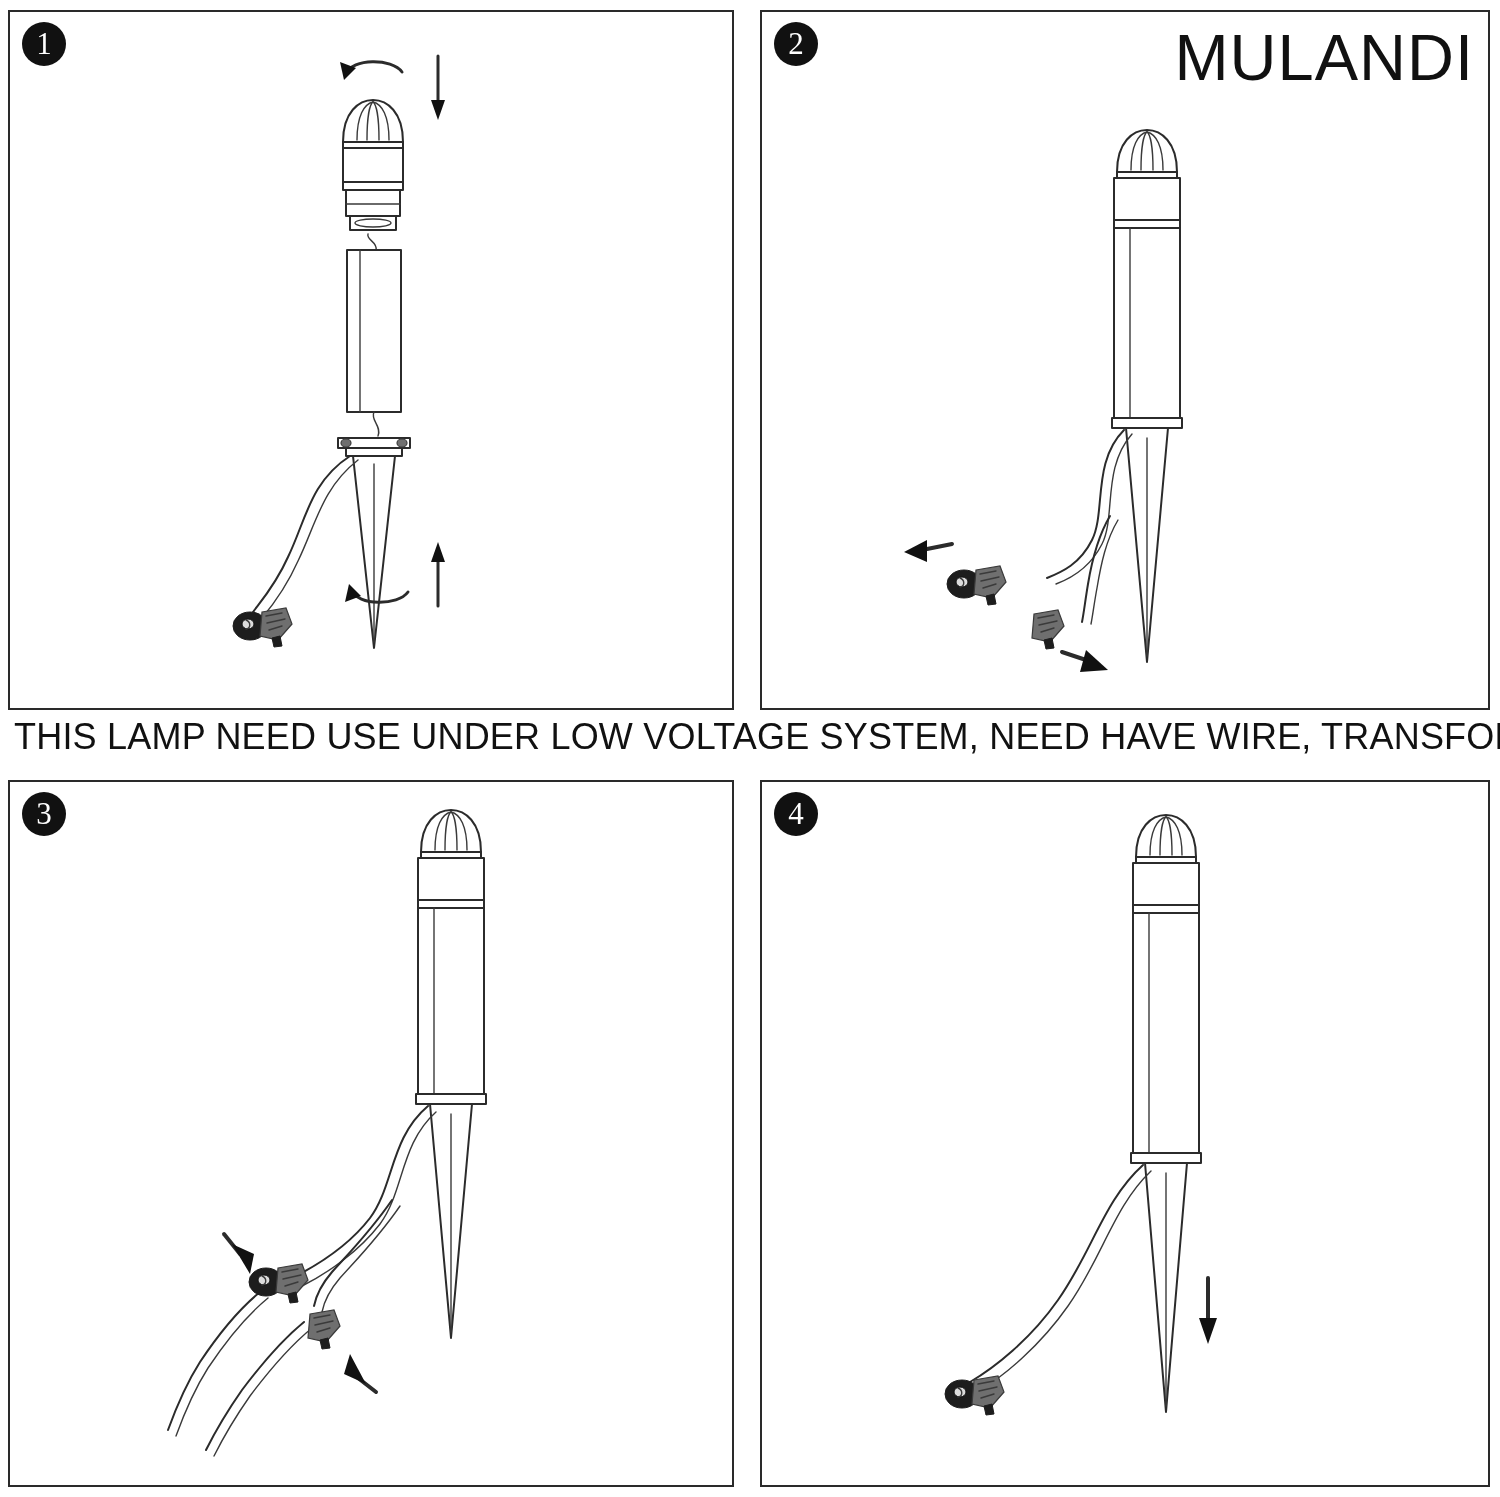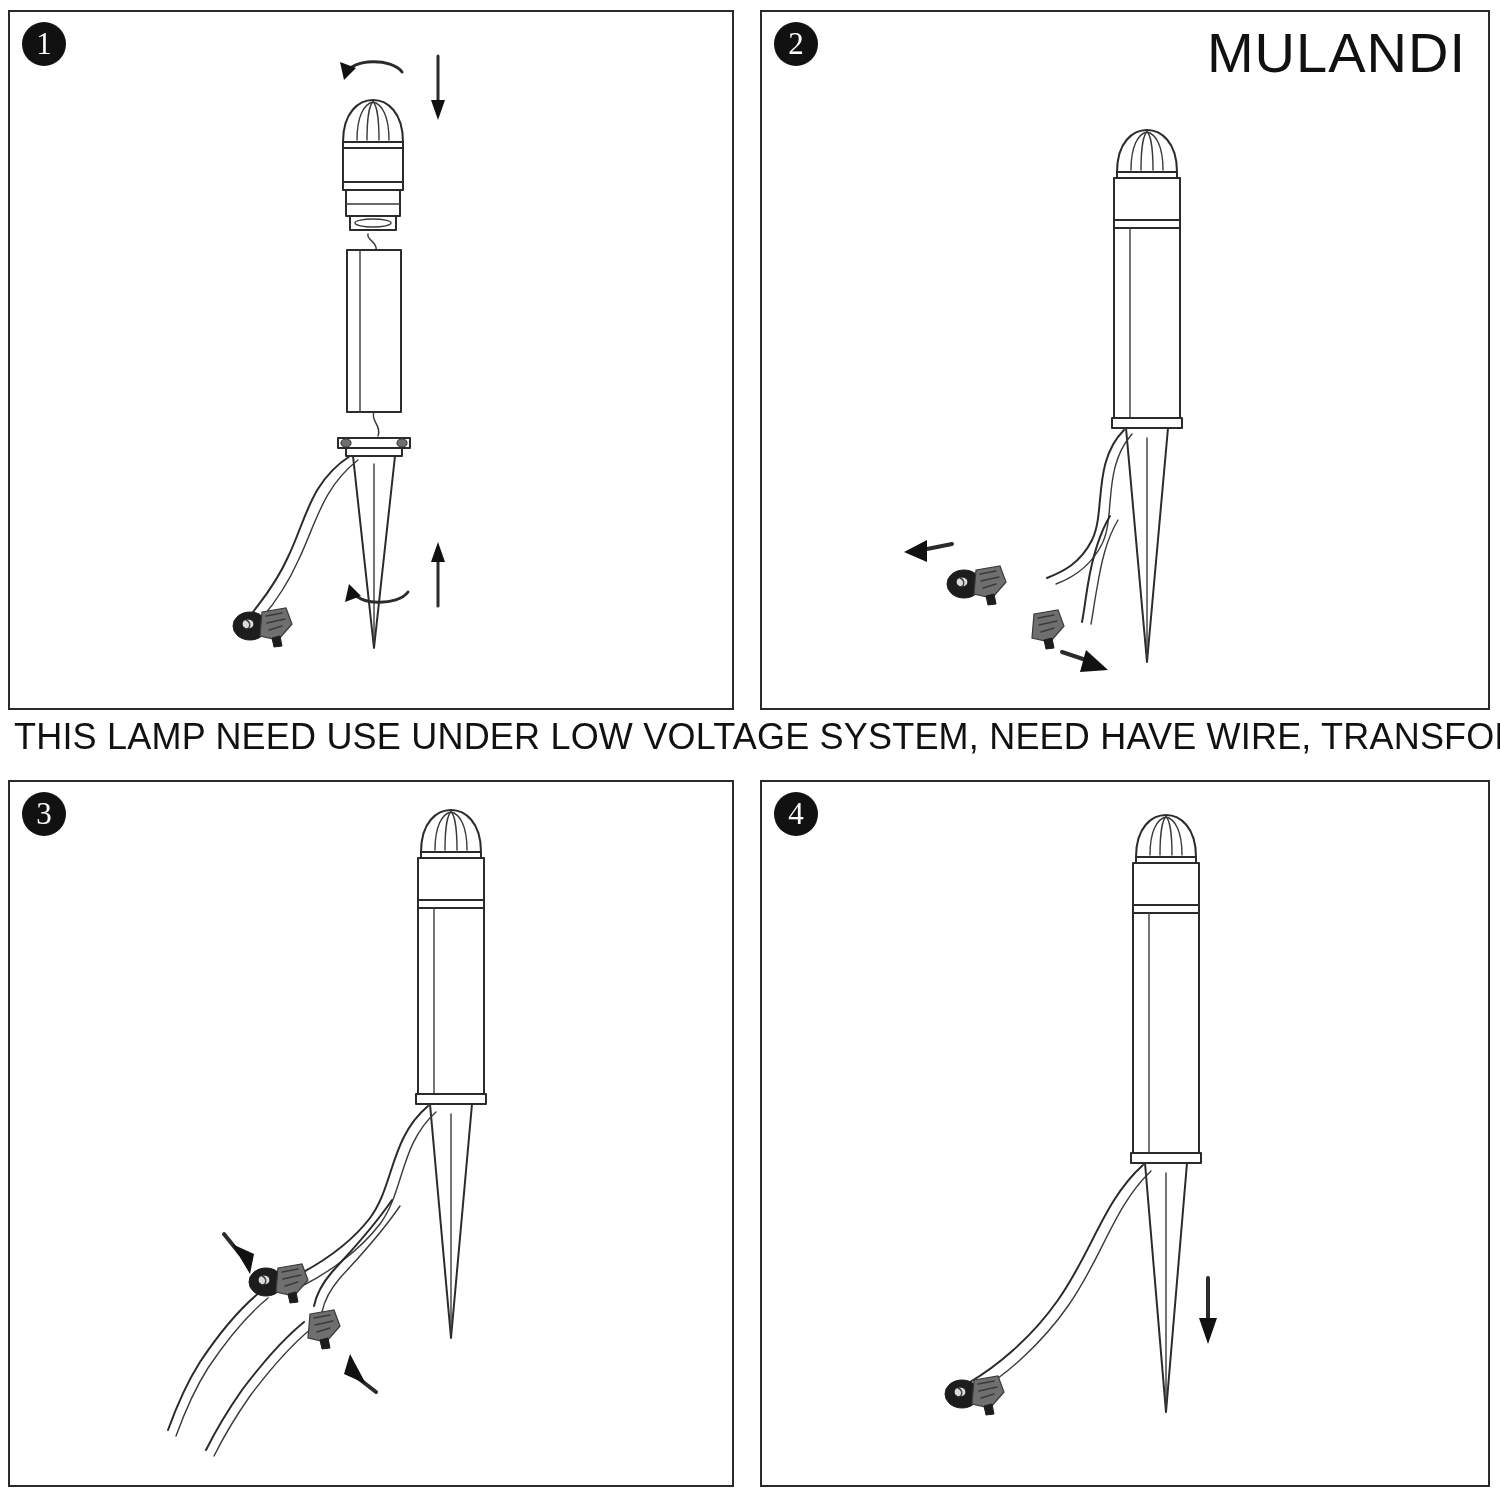--- a/index.html
+++ b/index.html
@@ -44,24 +44,24 @@
     font-family: "Liberation Serif", serif;
     font-size: 31px;
     line-height: 44px;
     text-align: center;
     font-weight: 400;
     user-select: none;
   }
 
   .brand {
     position: absolute;
-    right: 22px;
+    right: 14px;
     top: 8px;
     font-family: "Liberation Sans", sans-serif;
-    font-size: 56px;
+    font-size: 65px;
     letter-spacing: 1px;
     color: #111;
     font-weight: 400;
   }
 
   .caption {
     position: absolute;
     left: 14px;
     top: 716px;
     width: 1480px;

